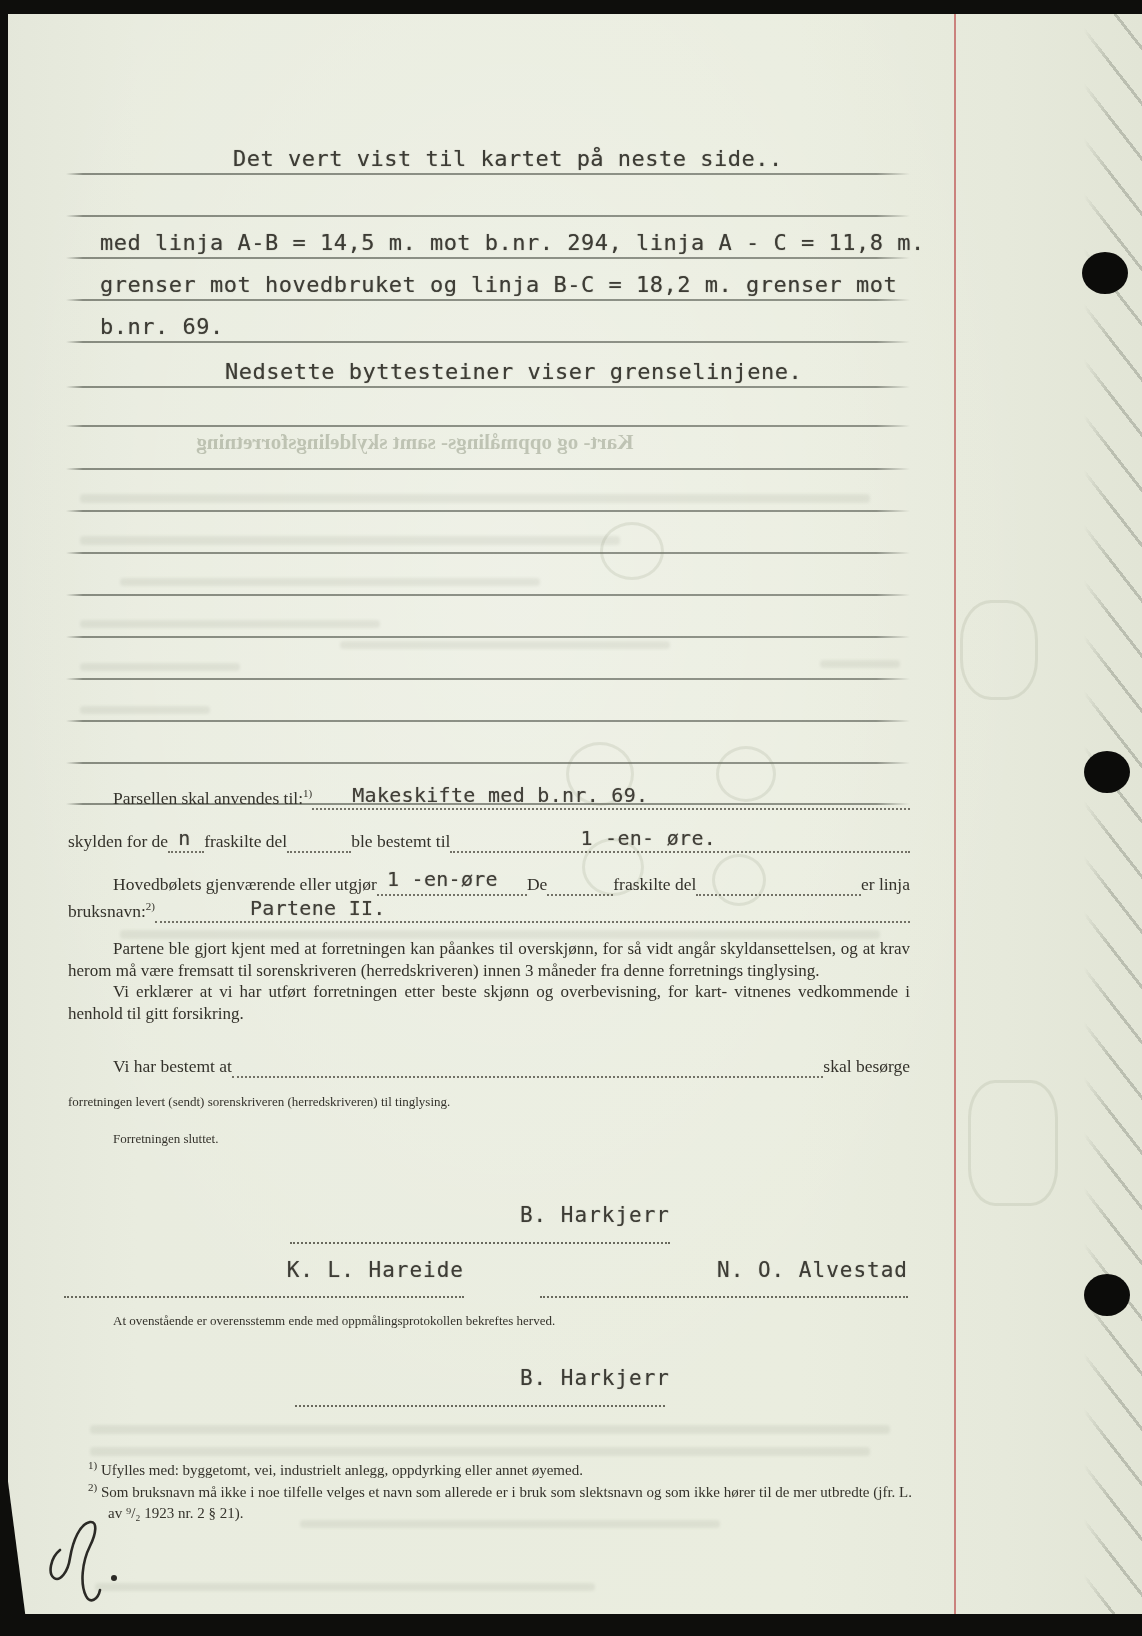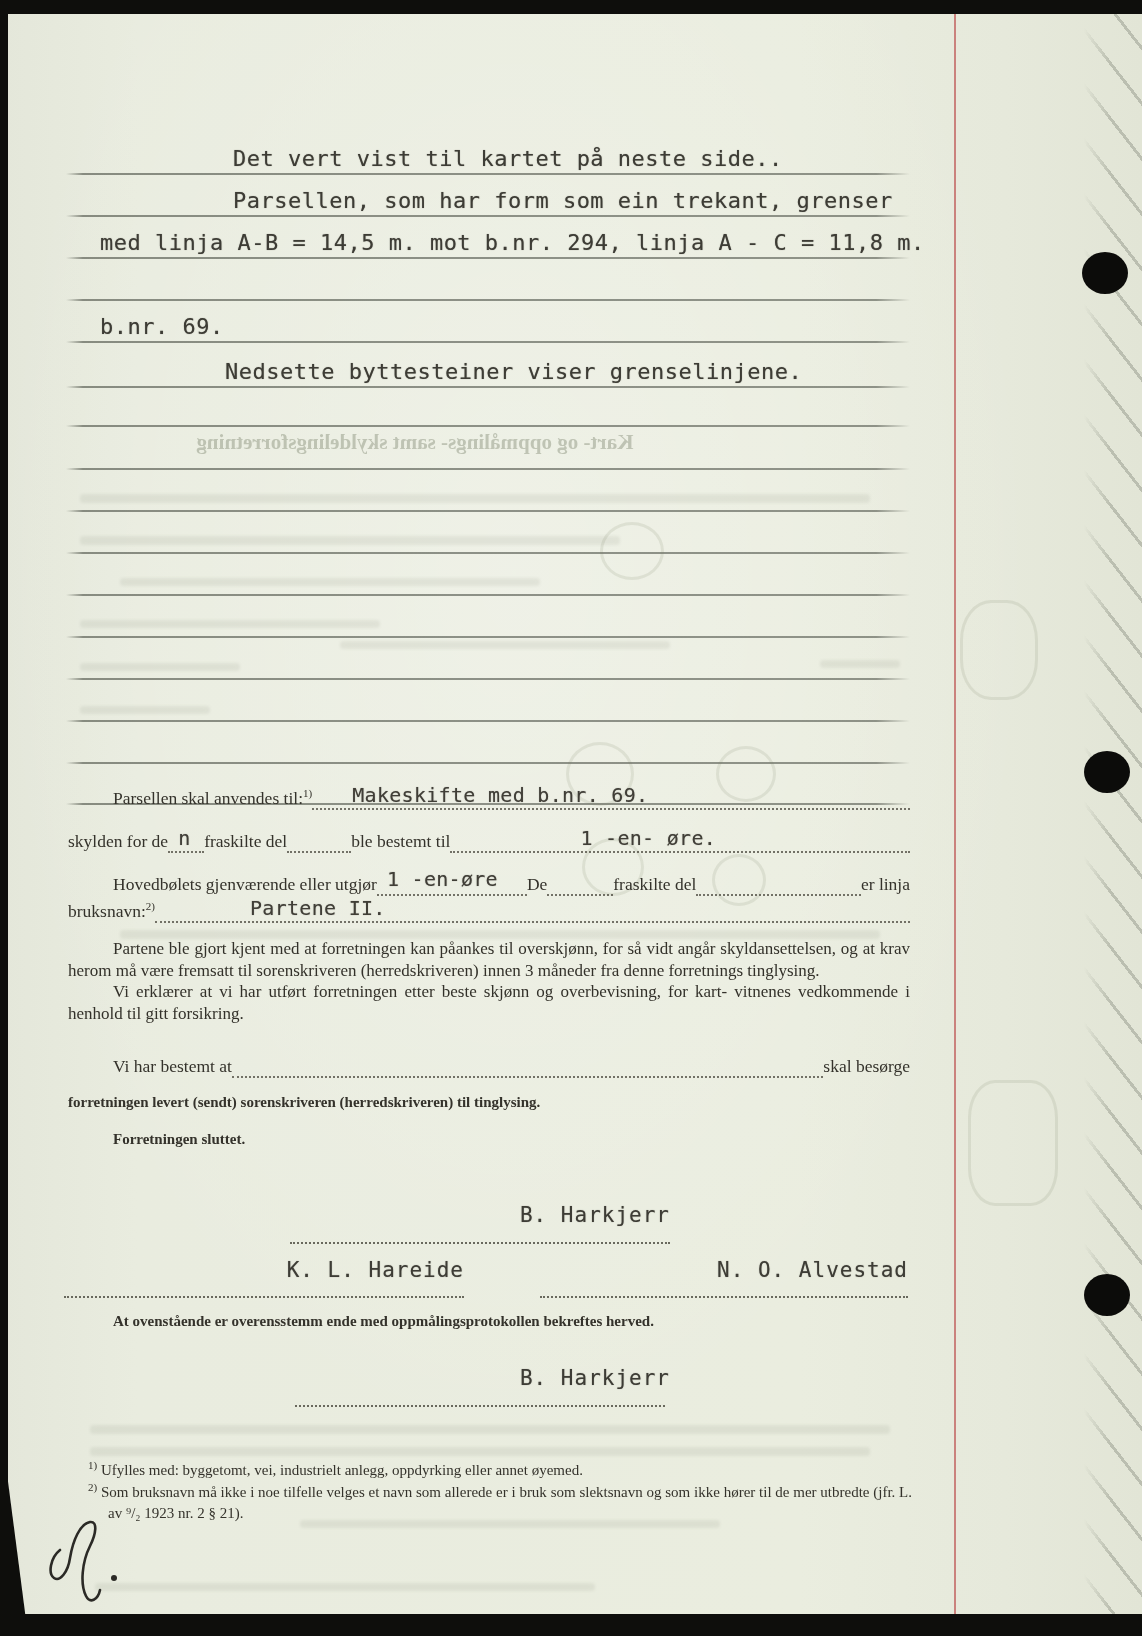--- a/index.html
+++ b/index.html
@@ -12,21 +12,21 @@
          background-color:#e8ebdd;}
   
   .rule{position:absolute;left:66px;width:844px;height:2px;
         background:linear-gradient(90deg, rgba(55,60,50,0), rgba(55,60,50,.55) 2%, rgba(50,55,46,.5) 96%, rgba(55,60,50,0));}
   
   .typed{position:absolute;font-family:"DejaVu Sans Mono", monospace;font-size:22px;line-height:24px;
          color:#3d3c35;letter-spacing:.5px;white-space:nowrap;text-shadow:0 0 1px rgba(60,58,50,.55);}
   .typed-s{font-family:"DejaVu Sans Mono", monospace;font-size:20px;color:#403e37;
            letter-spacing:.3px;white-space:nowrap;text-shadow:0 0 1px rgba(60,58,50,.5);}
   
-  .print{position:absolute;color:#34322b;font-size:15px;white-space:nowrap;font-weight:bold;}
+  .print{position:absolute;color:#34322b;font-size:13px;white-space:nowrap;}
   .frow{position:absolute;display:flex;align-items:flex-end;color:#34322b;font-size:17.5px;justify-content:flex-end;}
   .frow .lbl{white-space:nowrap;padding-bottom:1px;}
   .dots{position:relative;border-bottom:2px dotted rgba(62,60,50,.7);height:20px;}
   .dots.grow{flex:1 1 auto;}
   .fillv{position:absolute;bottom:1px;}
   sup{font-size:11px;line-height:0;}
   .para{position:absolute;left:68px;width:842px;color:#33312a;font-size:17px;line-height:21.5px;
         text-align:justify;}
   .para p{margin:0;text-indent:45px;}
   .sig{position:absolute;text-align:right;font-family:"DejaVu Sans Mono", monospace;font-size:21px;
@@ -90,22 +90,22 @@
 
     <div class="gring" style="left:600px;top:522px;width:58px;height:52px"></div>
     <div class="gring" style="left:566px;top:742px;width:62px;height:58px"></div>
     <div class="gring" style="left:716px;top:746px;width:54px;height:50px"></div>
     <div class="gring" style="left:582px;top:838px;width:56px;height:52px"></div>
     <div class="gring" style="left:712px;top:854px;width:48px;height:46px"></div>
     <div class="gring" style="left:960px;top:600px;width:72px;height:94px;border-radius:40%"></div>
     <div class="gring" style="left:968px;top:1080px;width:84px;height:120px;border-radius:30%"></div>
 
     <div class="typed" style="left:233px;top:147px">Det vert vist til kartet på neste side..</div>
-    <div class="typed" style="left:233px;top:189px">Parsellen, som har form som ein trekant, grenser</div>
     <div class="typed" style="left:100px;top:231px">med linja A-B = 14,5 m. mot b.nr. 294, linja A - C = 11,8 m.</div>
+    <div class="typed" style="left:100px;top:273px">grenser mot hovedbruket og linja B-C = 18,2 m. grenser mot</div>
     <div class="typed" style="left:100px;top:315px">b.nr. 69.</div>
     <div class="typed" style="left:225px;top:360px">Nedsette byttesteiner viser grenselinjene.</div>
 
     <div class="frow" style="left:113px;top:788px;width:797px">
       <span class="lbl"><span>Parsellen skal anvendes til:</span><sup>1)</sup></span>
       <span class="dots grow">
         <span class="fillv typed-s" style="left:40px">Makeskifte med b.nr. 69.</span>
       </span>
     </div>
 

